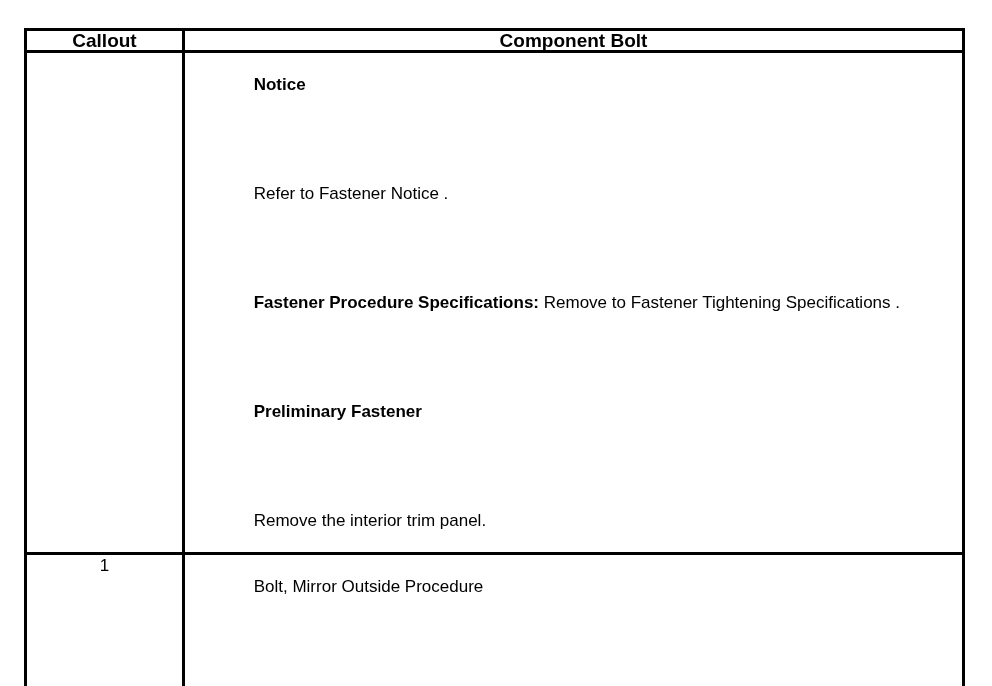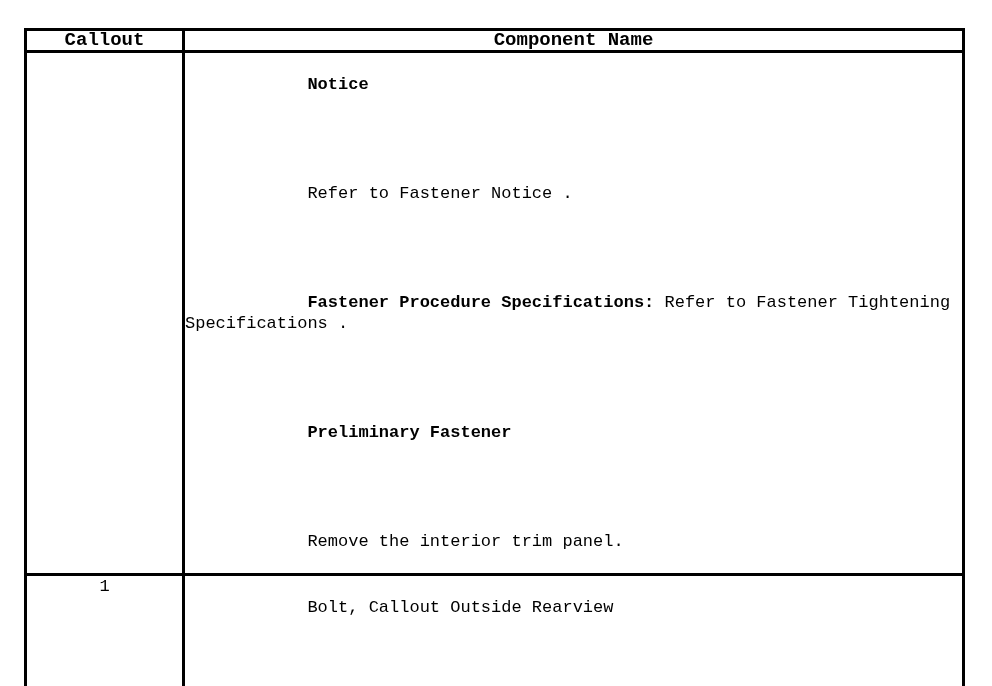--- a/index.html
+++ b/index.html
@@ -9,21 +9,20 @@
     height: 686px;
     background: #ffffff;
     font-family: "Liberation Sans", sans-serif;
   }
   #page {
     position: relative;
     width: 992px;
     height: 686px;
     background: #ffffff;
     overflow: hidden;
-    font-family: Liberation Mono, monospace;
   }
   .spec-table {
     position: absolute;
     left: 24px;
     top: 28px;
     width: 938px;
     border-collapse: collapse;
     table-layout: fixed;
     background: #ffffff;
   }
@@ -51,70 +50,70 @@
     padding: 5px 4px 6px 3px;
   }
   .cell-callout {
     text-align: center;
     vertical-align: middle;
     font-size: 17px;
     line-height: 21px;
     padding: 4px;
   }
   .para {
-    margin: 0 0 0 0;
+    margin: 0 0 0 12px;
     white-space: pre-wrap;
   }
   .para + .para { margin-top: 46px; }
   .b { font-weight: bold; }
   .r { font-weight: normal; text-align: center; }
 </style>
 </head>
 <body>
 
 <div id="page">
 
   <table class="spec-table">
     <colgroup>
       <col class="callout-col">
       <col class="name-col">
     </colgroup>
     <thead>
       <tr>
         <th class="hdr">Callout</th>
-        <th class="hdr">Component Name</th>
+        <th class="hdr">Component Bolt</th>
       </tr>
     </thead>
     <tbody>
       <tr>
         <td class="cell-callout"></td>
         <td class="cell-body">
           <div class="para">
             <span class="b">Notice</span><span class="r"></span>
           </div>
           <div class="para">
             <span class="b"></span><span class="r">Refer to Fastener Notice .</span>
           </div>
           <div class="para">
-            <span class="b">Fastener Procedure Specifications:</span><span class="r"> Refer to Fastener Tightening Specifications .</span>
+            <span class="b">Fastener Procedure Specifications:</span><span class="r"> Remove to Fastener Tightening Specifications .</span>
           </div>
           <div class="para">
             <span class="b">Preliminary Fastener</span><span class="r"></span>
           </div>
           <div class="para">
             <span class="b"></span><span class="r">Remove the interior trim panel.</span>
           </div>
         </td>
       </tr>
 
       <tr>
         <td class="cell-callout">1</td>
         <td class="cell-body">
           <div class="para">
-            <span class="b"></span><span class="r">Bolt, Callout Outside Rearview</span>
+            <span class="b"></span><span class="r">Bolt, Mirror Outside Procedure</span>
           </div>
           <div class="para">
             <span class="r"></span>
           </div>
 
         </td>
       </tr>
 
     </tbody>
   </table>

